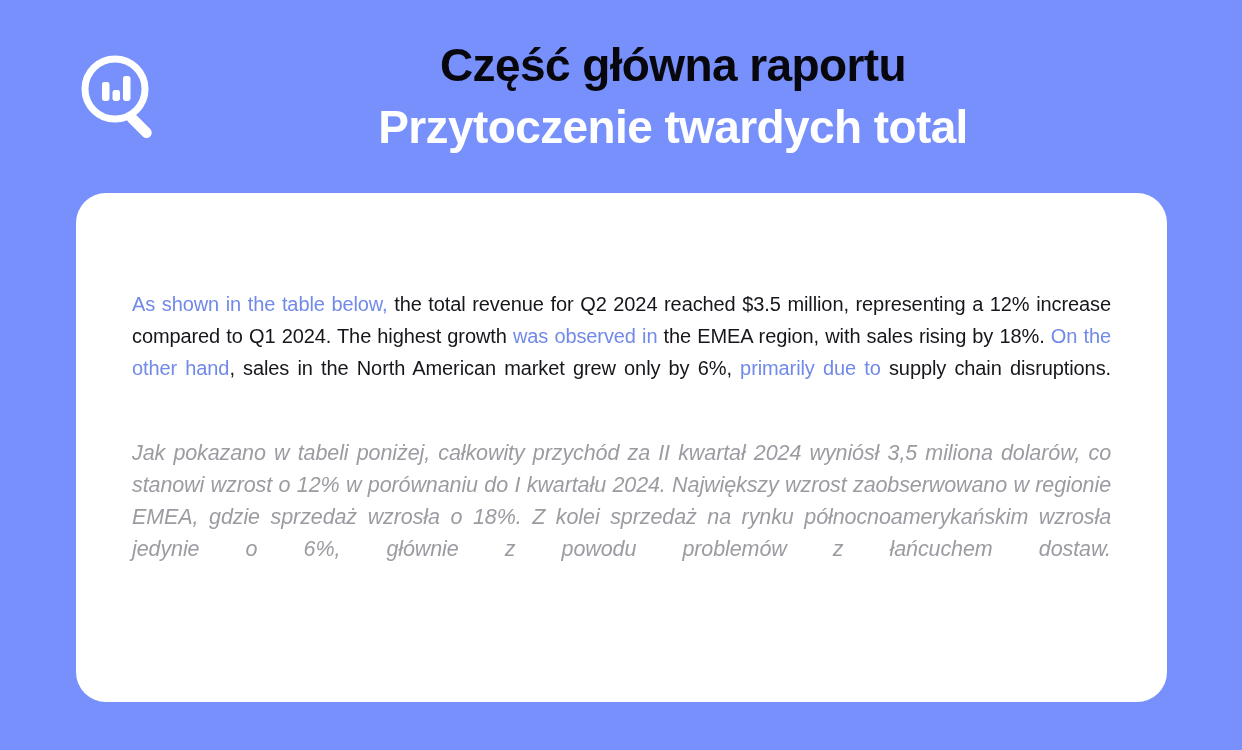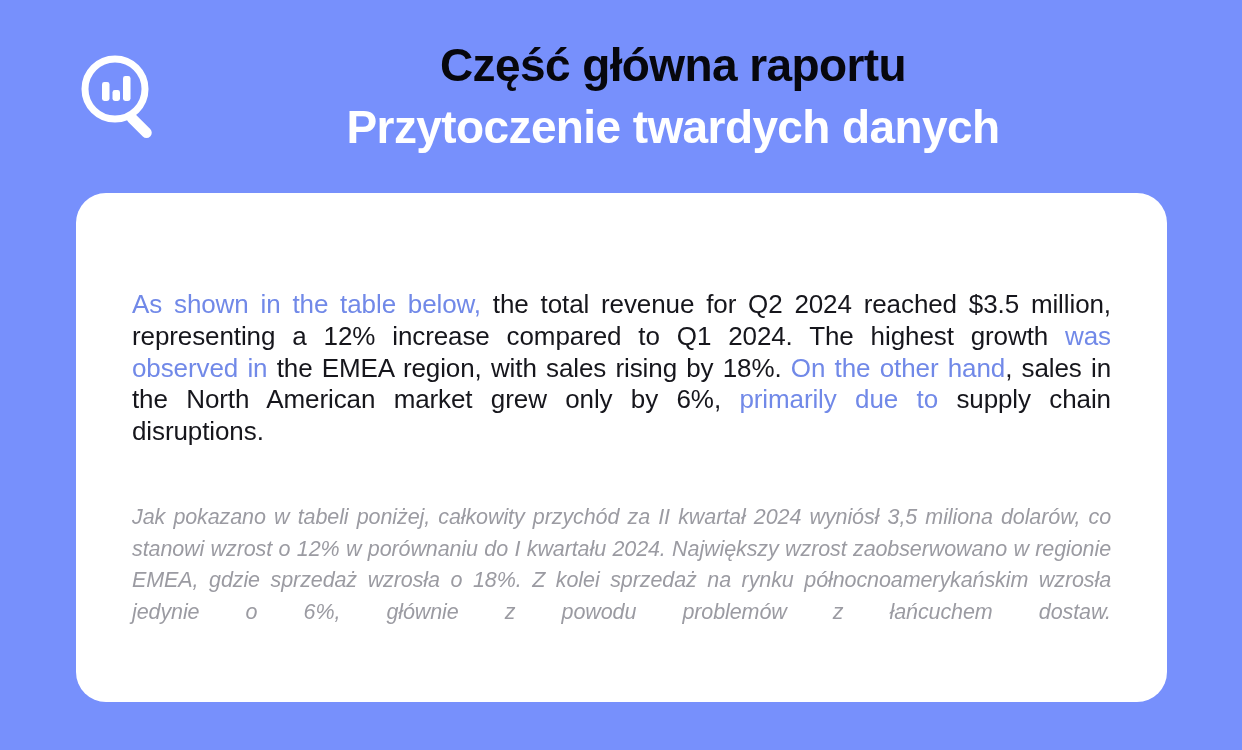--- a/index.html
+++ b/index.html
@@ -75,21 +75,21 @@
     background: #ffffff;
     border-radius: 30px;
     box-sizing: border-box;
     padding: 96px 56px 0 56px;
   }
 
   .body-copy {
     margin: 0;
     text-align: justify;
     text-justify: inter-word;
-    font-size: 26px;
+    font-size: 20px;
     line-height: 31.8px;
     letter-spacing: -0.1px;
     color: #16161c;
     font-weight: 400;
   }
 
   .body-copy .accent {
     color: #7189e8;
   }
 
@@ -125,21 +125,21 @@
         <circle cx="39" cy="39" r="30" fill="none" stroke="#ffffff" stroke-width="7"></circle>
         <rect x="26" y="32" width="7.5" height="19" rx="2.4" fill="#ffffff"></rect>
         <rect x="36.5" y="40" width="7.5" height="11" rx="2.4" fill="#ffffff"></rect>
         <rect x="47" y="26" width="7.5" height="25" rx="2.4" fill="#ffffff"></rect>
         <rect x="58" y="60" width="10.5" height="31" rx="5.2" fill="#ffffff" transform="rotate(-45 63.2 75.5)"></rect>
       </svg>
     </span>
 
     <div class="titles">
       <div class="title-main">Część główna raportu</div>
-      <div class="title-sub">Przytoczenie twardych danych</div>
+      <div class="title-sub">Przytoczenie twardych total</div>
     </div>
 
   </div>
 
   <div class="card">
 
     <p class="body-copy"><span class="accent">As shown in the table below,</span><span> the total revenue for Q2 2024 reached $3.5 million, representing a 12% increase compared to Q1 2024. The highest growth </span><span class="accent">was observed in</span><span> the EMEA region, with sales rising by 18%. </span><span class="accent">On the other hand</span><span>, sales in the North American market grew only by 6%, </span><span class="accent">primarily due to</span><span> supply chain disruptions.</span></p>
 
     <p class="paragraph-pl">Jak pokazano w tabeli poniżej, całkowity przychód za II kwartał 2024 wyniósł 3,5 miliona dolarów, co stanowi wzrost o 12% w porównaniu do I kwartału 2024. Największy wzrost zaobserwowano w regionie EMEA, gdzie sprzedaż wzrosła o 18%. Z kolei sprzedaż na rynku północnoamerykańskim wzrosła jedynie o 6%, głównie z powodu problemów z łańcuchem dostaw.</p>
 

